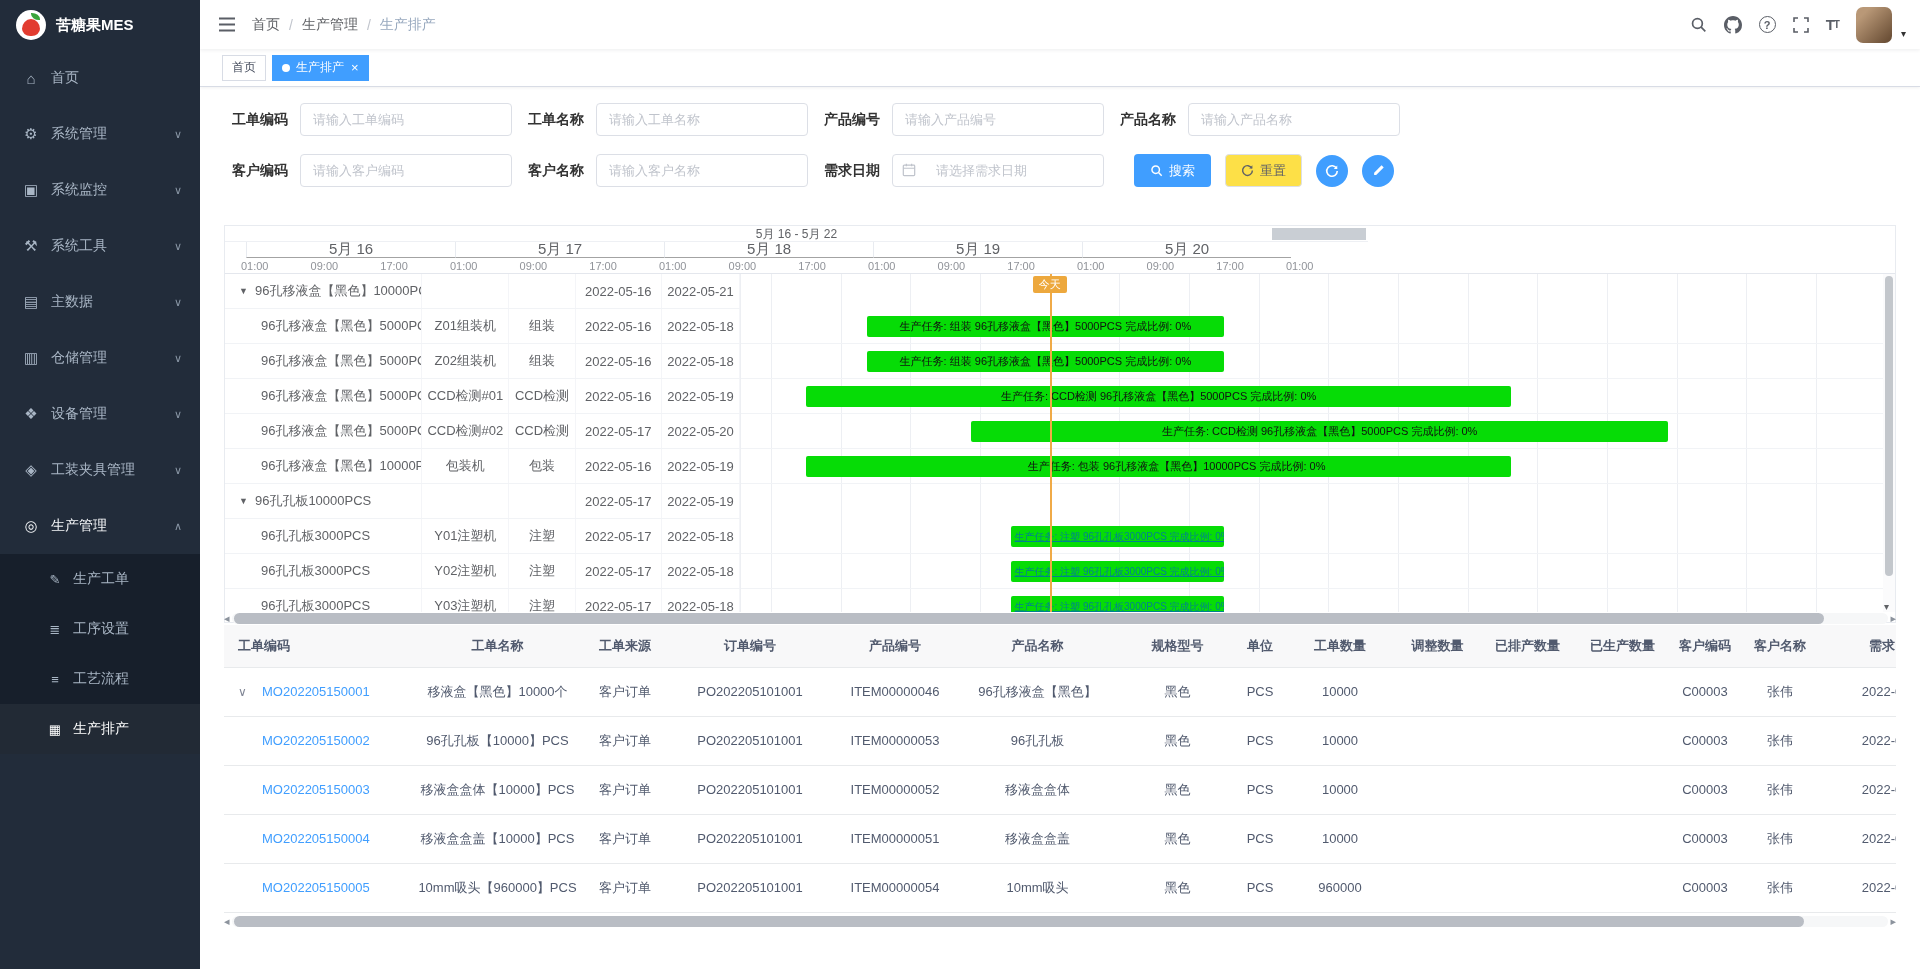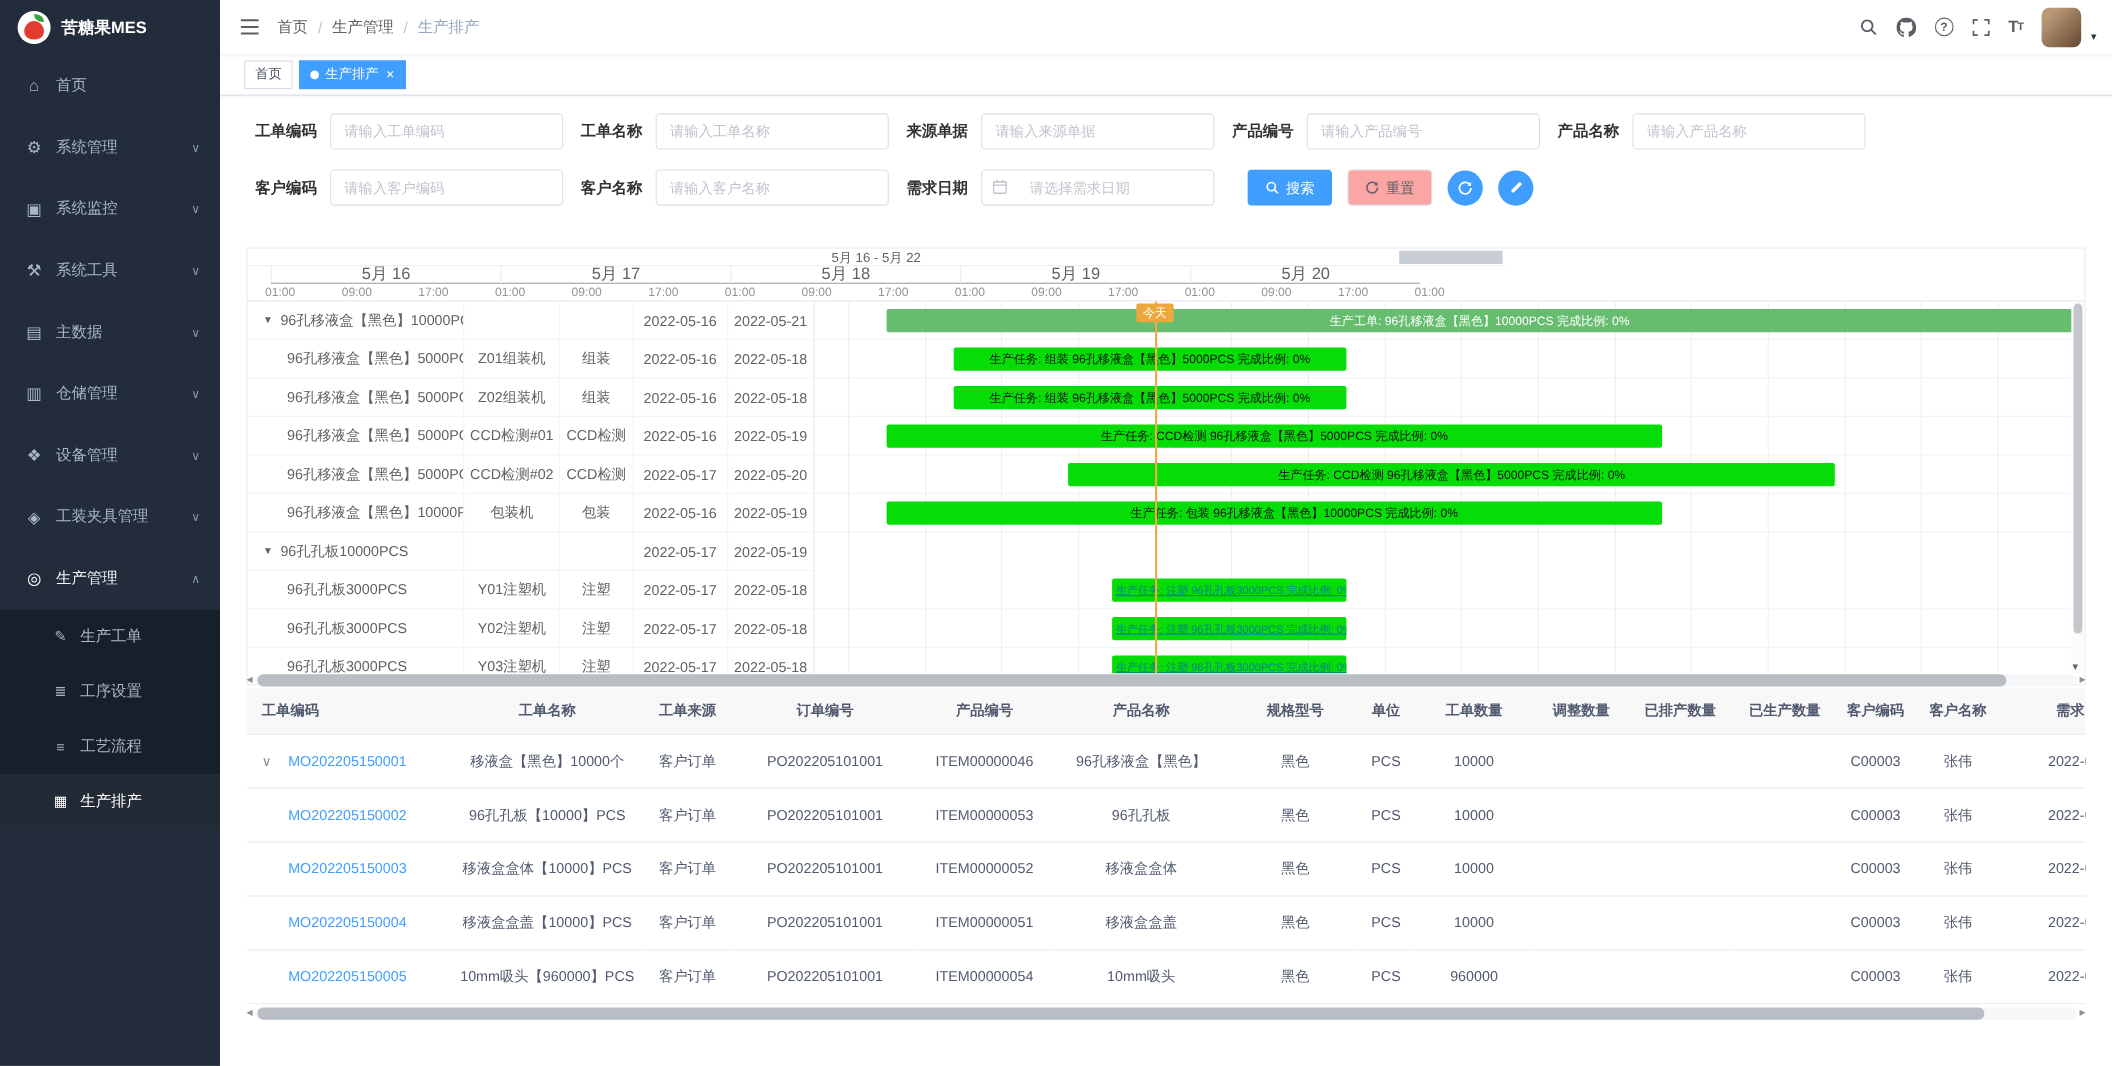--- a/index.html
+++ b/index.html
@@ -54,21 +54,21 @@
   #filter-row-2{margin-top:18px}
   .ffield{display:flex;align-items:center;margin-right:16px}
   .flabel{font-size:14px;color:#333;font-weight:600;margin-right:12px;white-space:nowrap}
   .finput{width:212px;height:33px;border:1px solid #dcdfe6;border-radius:4px;padding:0 12px;font-size:13px;color:#606266;background:#fff;outline:none}
   .finput::placeholder{color:#c0c4cc}
   .date-wrap{position:relative}
   .date-wrap .finput{padding-left:43px}
   .cal-icon{position:absolute;left:10px;top:9px}
   .btn{height:33px;border-radius:4px;font-size:13px;display:inline-flex;align-items:center;gap:6px;padding:0 15px;cursor:pointer;border:1px solid transparent;margin-left:14px}
   .btn-primary{background:#409eff;color:#fff}
-  .btn-plain{background:#fca5a5;border-color:#dcdfe6;color:#606266}
+  .btn-plain{background:#fde047;border-color:#dcdfe6;color:#606266}
   .btn-circle{width:32px;height:32px;border-radius:50%;background:#409eff;display:inline-flex;align-items:center;justify-content:center;margin-left:14px;cursor:pointer;flex:none}
 
   
   #gantt{position:absolute;left:24px;top:122px;width:1672px;height:398px;border:1px solid #e8ebf0;background:#fff}
   .g-header{display:flex;height:48px;border-bottom:1px solid #e4e7ed}
   #gantt-cols{display:flex;height:48px;border-right:1px solid #edeff3}
   .g-col{display:flex;align-items:center;justify-content:center;font-size:13px;color:#909399;border-right:1px solid #f0f2f5;height:100%}
   .g-col:last-child{border-right:none}
   .g-th{position:relative;width:1143px;height:48px}
   .g-range{position:absolute;left:0;top:0;width:100%;height:16px;text-align:center;font-size:12px;color:#606266;line-height:16px;border-bottom:1px solid #eef0f4}
@@ -239,24 +239,20 @@
 
   <section id="content">
     <div id="filter-row-1" class="frow">
         <div class="ffield">
           <label class="flabel">工单编码</label>
           <input class="finput" placeholder="请输入工单编码" style="">
         </div>
         <div class="ffield">
           <label class="flabel">工单名称</label>
           <input class="finput" placeholder="请输入工单名称" style="">
-        </div>
-        <div class="ffield">
-          <label class="flabel">来源单据</label>
-          <input class="finput" placeholder="请输入来源单据" style="">
         </div>
         <div class="ffield">
           <label class="flabel">产品编号</label>
           <input class="finput" placeholder="请输入产品编号" style="">
         </div>
         <div class="ffield">
           <label class="flabel">产品名称</label>
           <input class="finput" placeholder="请输入产品名称" style="">
         </div>
       </div>
@@ -444,25 +440,20 @@
             <div class="g-grid" style="left: 447.708px;"></div>
             <div class="g-grid" style="left: 517.375px;"></div>
             <div class="g-grid" style="left: 587.042px;"></div>
             <div class="g-grid" style="left: 656.708px;"></div>
             <div class="g-grid" style="left: 726.375px;"></div>
             <div class="g-grid" style="left: 796.042px;"></div>
             <div class="g-grid" style="left: 865.708px;"></div>
             <div class="g-grid" style="left: 935.375px;"></div>
             <div class="g-grid" style="left: 1005.04px;"></div>
             <div class="g-grid" style="left: 1074.71px;"></div>
-            <div class="g-trow" style="top: 0px;">
-              <div class="bar order" style="left: 64.5417px; width: 1078.46px;">
-                <span class="bar-label">生产工单: 96孔移液盒【黑色】10000PCS 完成比例: 0%</span>
-              </div>
-            </div>
             <div class="g-trow" style="top: 35px;">
               <div class="bar task" style="left: 125.5px; width: 357.042px;">
                 <span class="bar-label">生产任务: 组装 96孔移液盒【黑色】5000PCS 完成比例: 0%</span>
               </div>
             </div>
             <div class="g-trow" style="top: 70px;">
               <div class="bar task" style="left: 125.5px; width: 357.042px;">
                 <span class="bar-label">生产任务: 组装 96孔移液盒【黑色】5000PCS 完成比例: 0%</span>
               </div>
             </div>

